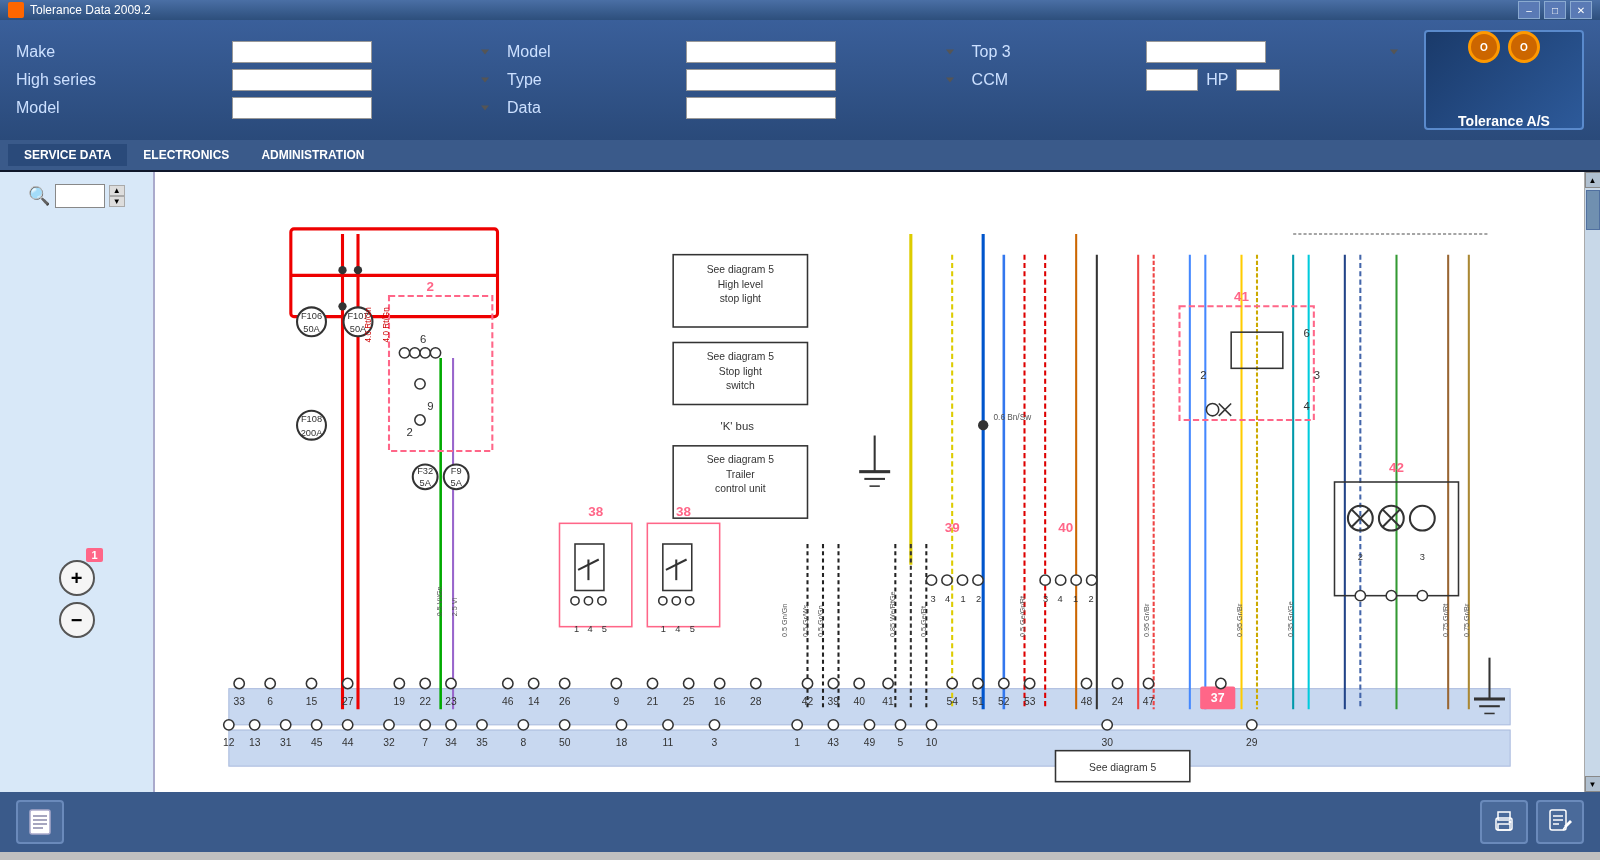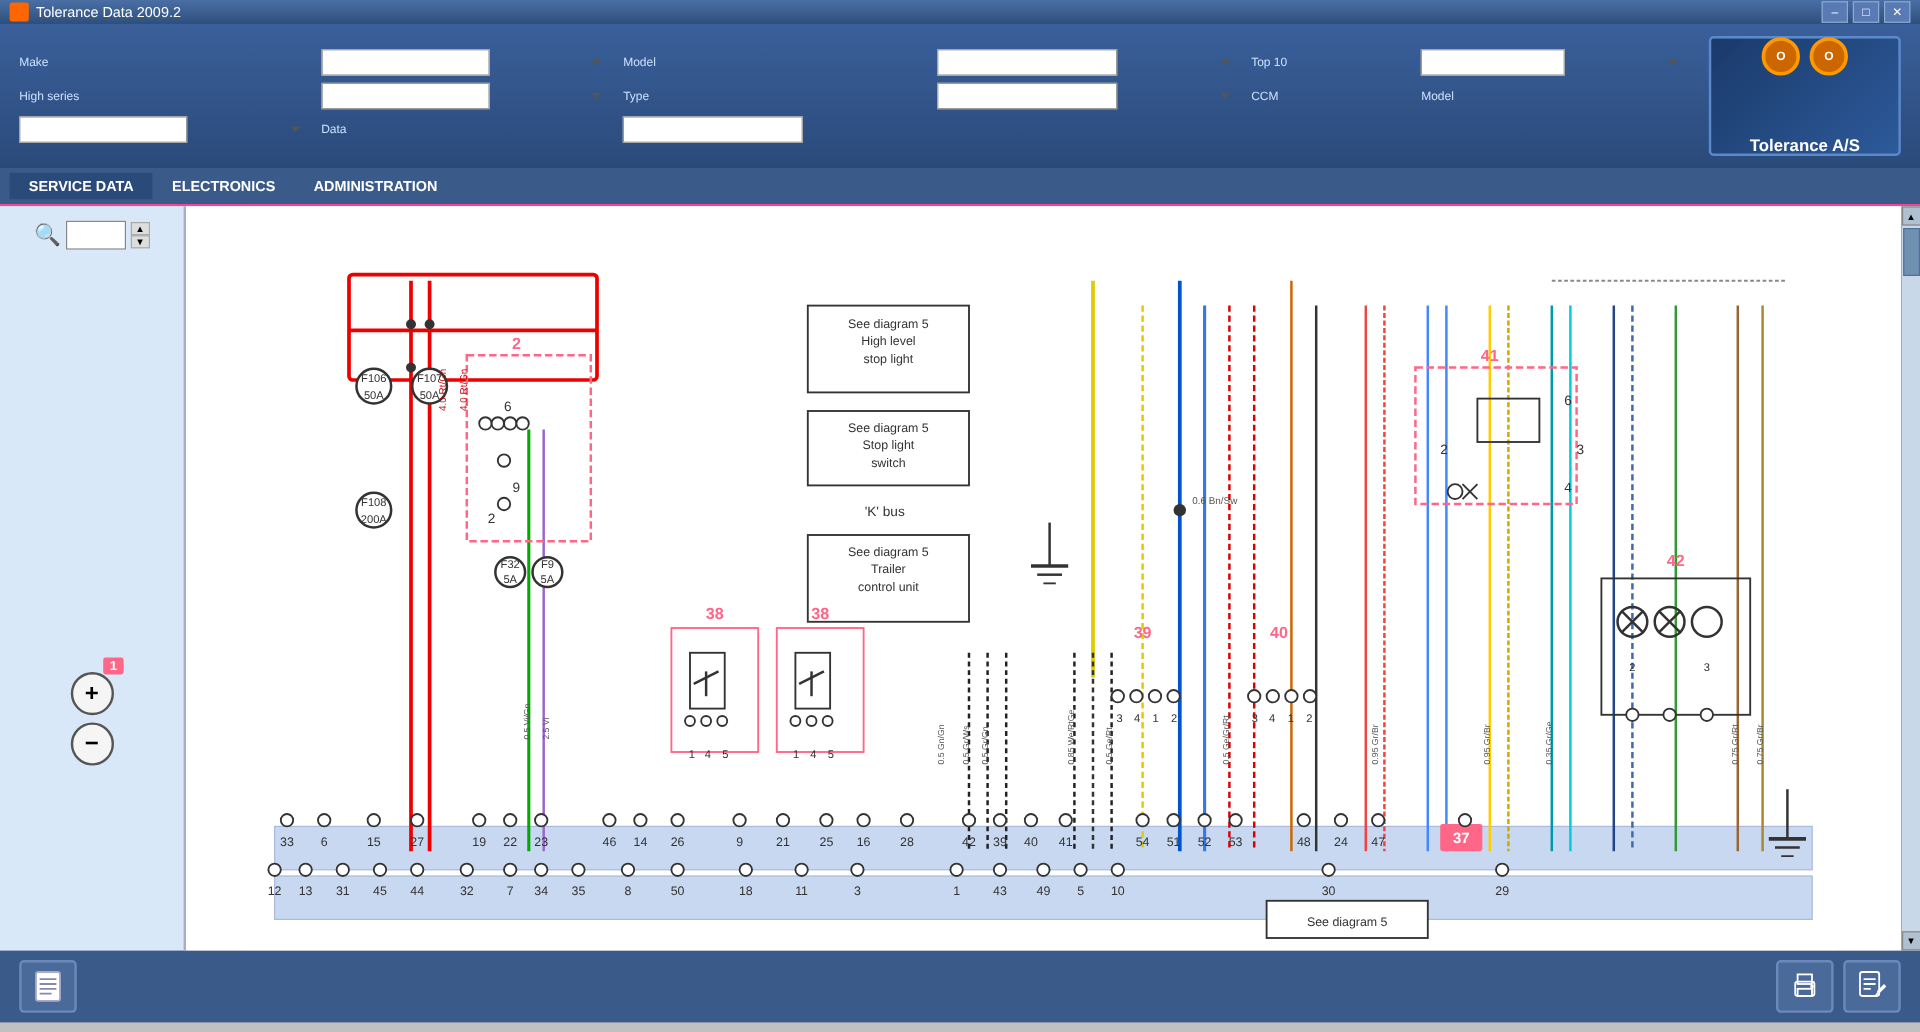--- a/index.html
+++ b/index.html
@@ -24,21 +24,21 @@
     
     .header {
       width: 100%; height: 120px;
       background: linear-gradient(to bottom, #3a5f9a, #2a4a7a);
       display: flex; align-items: center; padding: 8px 16px; gap: 24px;
     }
     .header-grid {
       display: grid; grid-template-columns: auto auto auto auto auto auto;
       gap: 6px 16px; align-items: center; flex: 1;
     }
-    .field-label { color: #cce0ff; font-size: 10px; white-space: nowrap; }
+    .field-label { color: #cce0ff; font-size: 16px; white-space: nowrap; }
     .dropdown-wrap { position: relative; display: inline-flex; align-items: center; }
     .dropdown-wrap .arr {
       position: absolute; right: 2px; top: 50%; transform: translateY(-50%);
       width: 0; height: 0;
       border-left: 4px solid transparent;
       border-right: 4px solid transparent;
       border-top: 5px solid #555;
       pointer-events: none;
     }
     .dropdown-wrap input, .dropdown-wrap select {
@@ -55,21 +55,21 @@
       width: 32px; height: 32px; border-radius: 50%;
       background: #cc6600; border: 3px solid #ff9900;
       display: flex; align-items: center; justify-content: center;
     }
     .logo-text { color: white; font-size: 14px; font-weight: bold; margin-top: 46px; }
 
     
     .toolbar {
       background: #3a5a8a; height: 32px;
       display: flex; align-items: center; padding: 0 8px; gap: 0;
-      border-bottom: 2px solid #ec4899;
+      border-bottom: 2px solid #0f172a;
     }
     .toolbar-btn {
       color: white; font-size: 12px; font-weight: bold;
       padding: 4px 16px; cursor: pointer;
       border: none; background: transparent;
       text-transform: uppercase;
     }
     .toolbar-btn:hover, .toolbar-btn.active { background: #2a4a7a; }
 
     
@@ -162,37 +162,42 @@
     <span class="field-label">Make</span>
     <div class="dropdown-wrap">
       <input class="styled" style="width: 140px;" readonly="">
       <span class="arr"></span>
     </div>
     <span class="field-label">Model</span>
     <div class="dropdown-wrap">
       <input class="styled" style="width: 150px;" readonly="">
       <span class="arr"></span>
     </div>
-    <span class="field-label">Top 10</span>
+    <span class="field-label">Top 3</span>
     <div class="dropdown-wrap">
       <input class="styled" style="width: 120px;" readonly="">
       <span class="arr"></span>
     </div>
 
     <span class="field-label">High series</span>
     <div class="dropdown-wrap">
       <input class="styled" style="width: 140px;" readonly="">
       <span class="arr"></span>
     </div>
     <span class="field-label">Type</span>
     <div class="dropdown-wrap">
       <input class="styled" style="width: 150px;" readonly="">
       <span class="arr"></span>
     </div>
     <span class="field-label">CCM</span>
+    <div style="display:flex; align-items:center; gap:8px;">
+      <input class="styled" style="width: 52px;" readonly="">
+      <span class="field-label">HP</span>
+      <input class="styled" style="width: 44px;" readonly="">
+    </div>
 
     <span class="field-label">Model</span>
     <div class="dropdown-wrap">
       <input class="styled" style="width: 140px;" readonly="">
       <span class="arr"></span>
     </div>
     <span class="field-label">Data</span>
     <input class="styled" style="width: 150px;" readonly="">
     <span></span>
     <span></span>

